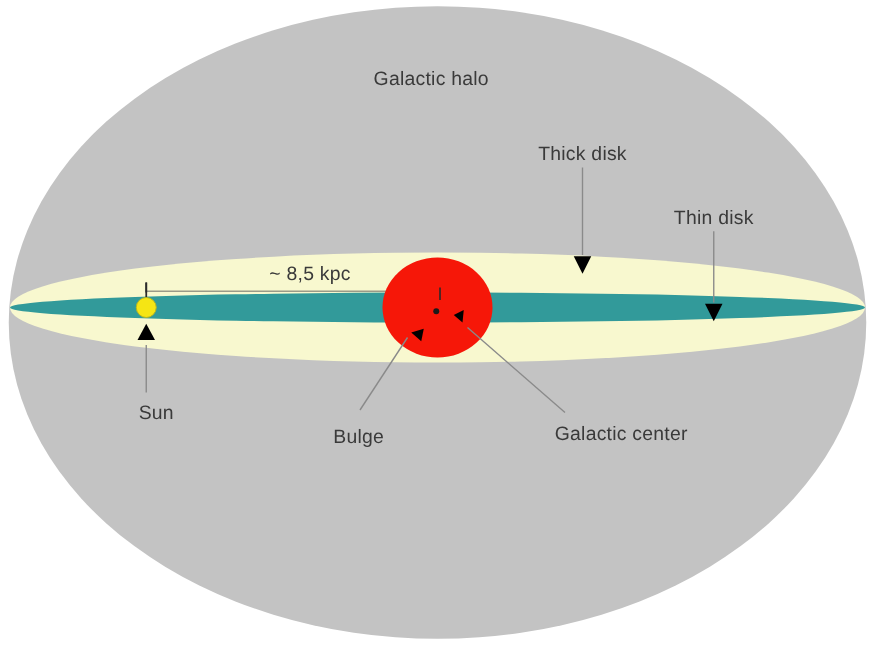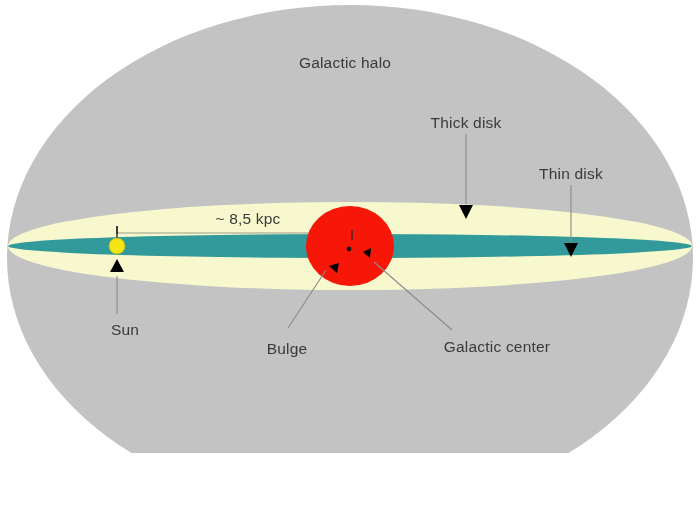--- a/index.html
+++ b/index.html
@@ -7,21 +7,21 @@
     margin: 0;
     padding: 0;
     background: #ffffff;
   }
   body {
     font-family: "Liberation Sans", sans-serif;
   }
   #diagram-root {
     position: relative;
     width: 700px;
-    height: 453px;
+    height: 516px;
     background: #ffffff;
     overflow: hidden;
   }
   #galaxy-svg {
     position: absolute;
     top: 0;
     left: 0;
     width: 700px;
     height: 516px;
     display: block;

